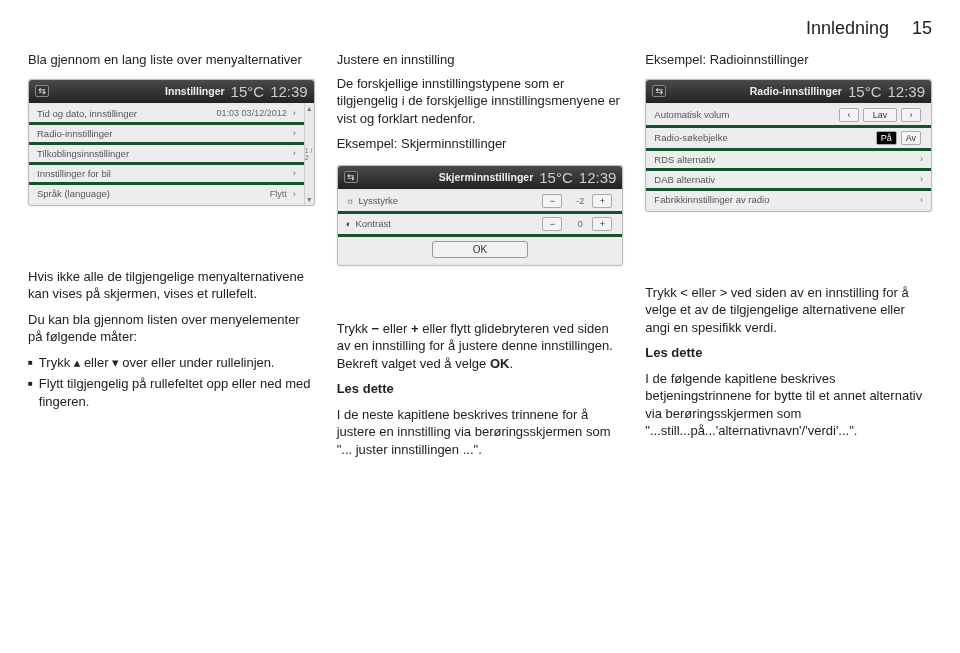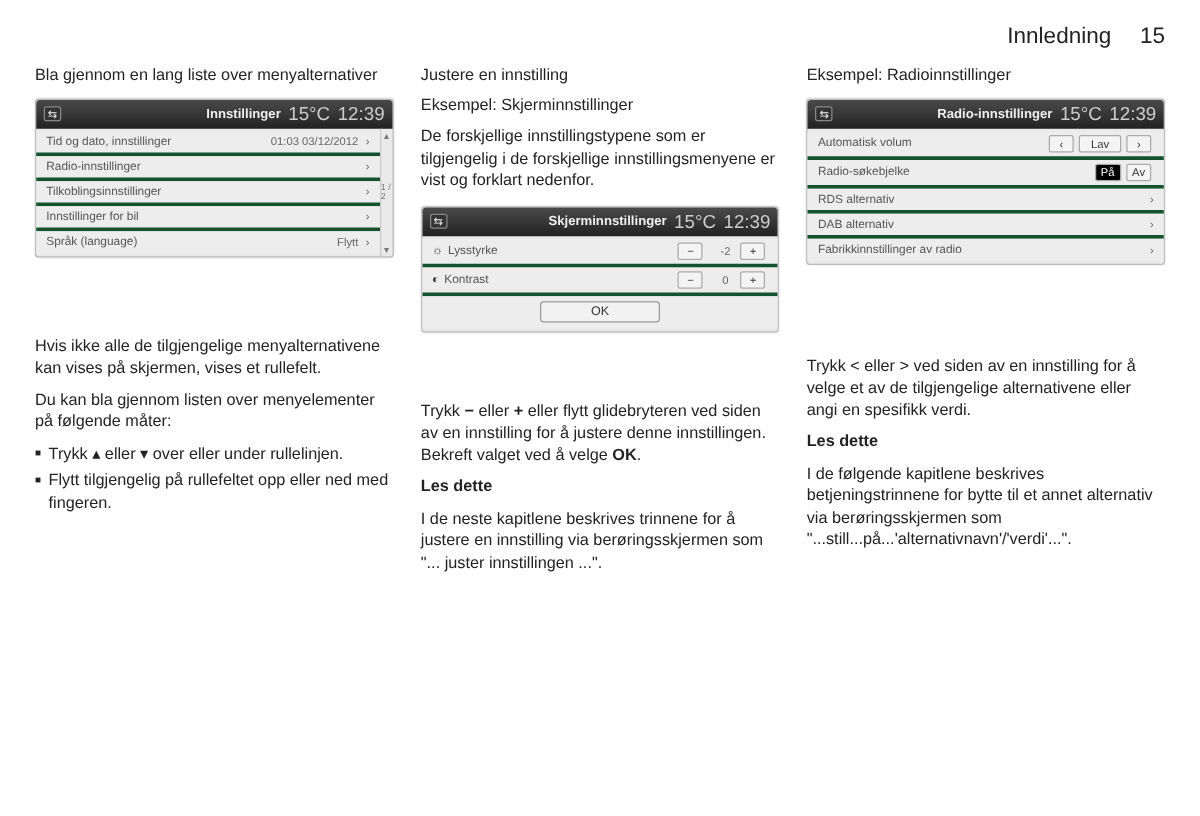--- a/index.html
+++ b/index.html
@@ -183,22 +183,22 @@
           </span>
         </li>
         <li>
             <span>Flytt tilgjengelig på rullefeltet opp eller ned med fingeren.</span>
           </li>
       </ul>
     </div>
 
     <div class="col">
       <div class="hd">Justere en innstilling</div>
+      <div class="para">De forskjellige innstillingstypene som er tilgjengelig i de forskjellige innstillingsmenyene er vist og forklart nedenfor.</div>
       <div class="para">Eksempel: Skjerminnstillinger</div>
-      <div class="para">De forskjellige innstillingstypene som er tilgjengelig i de forskjellige innstillingsmenyene er vist og forklart nedenfor.</div>
 
       <div class="device device-small">
         <div class="title-bar">
           <span class="back">⇆</span>
           <span class="title">Skjerminnstillinger</span>
           <span class="meta">15°C</span>
           <span class="meta">12:39</span>
         </div>
         <div class="rows">
           <div class="row">

